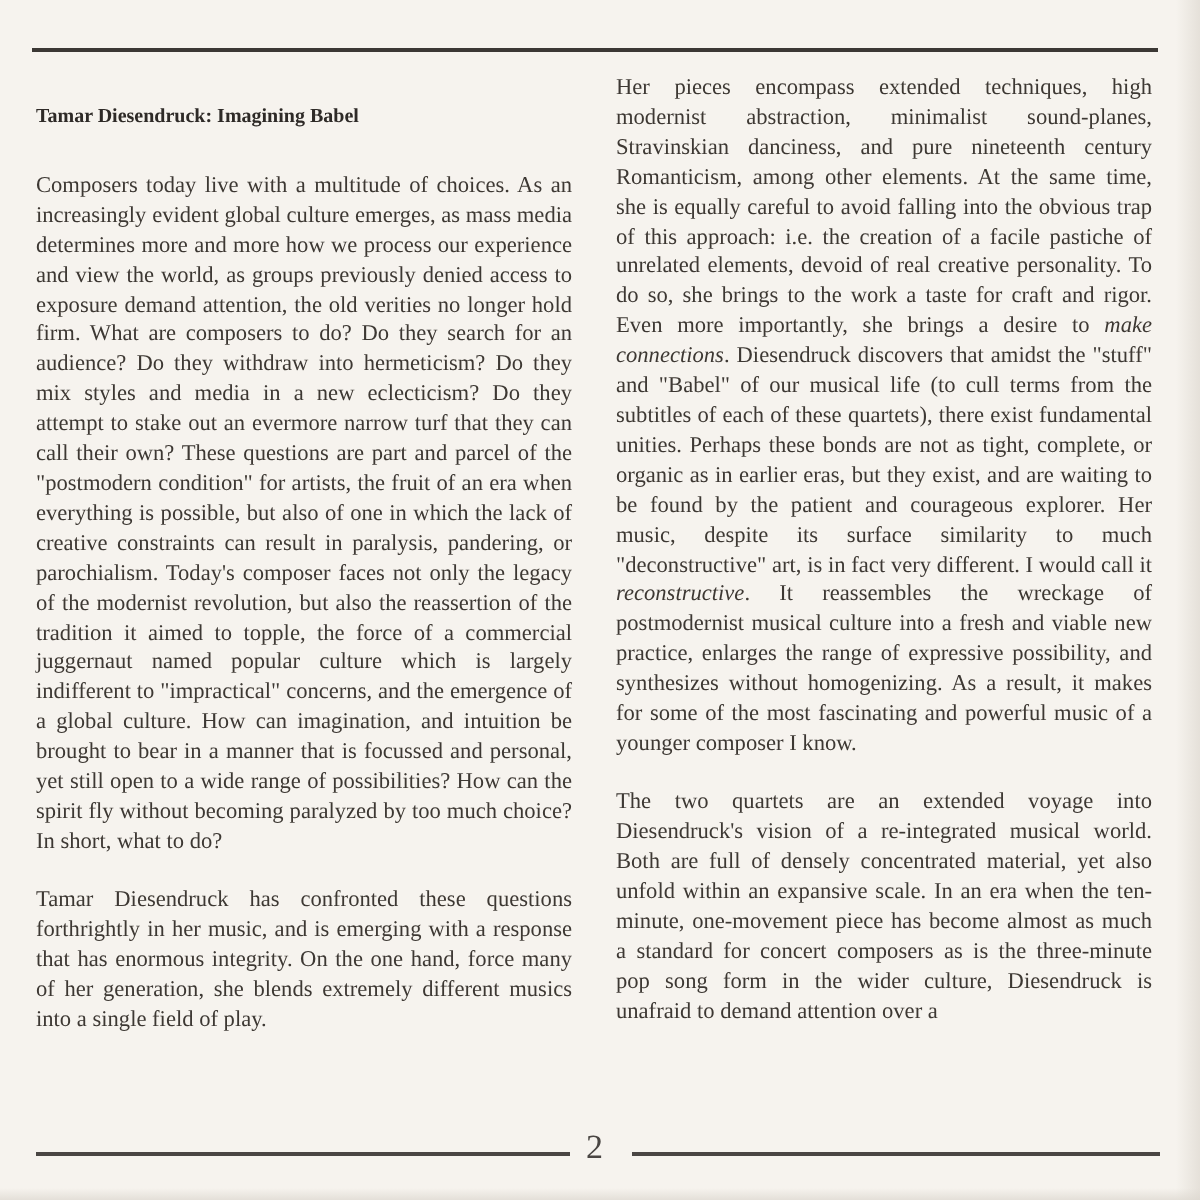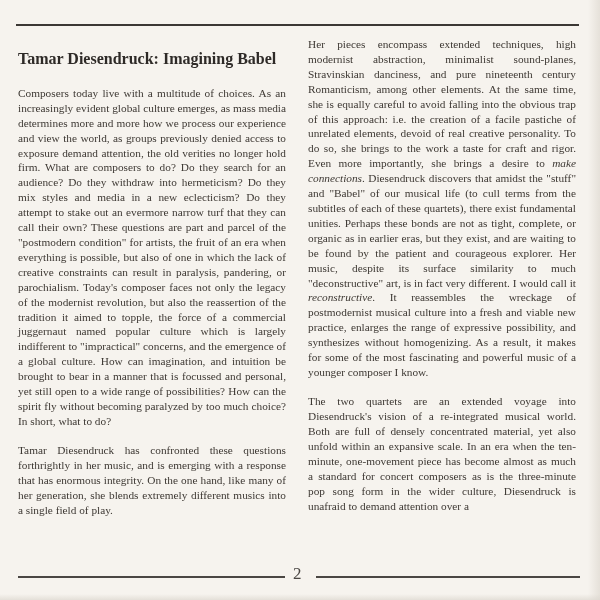--- a/index.html
+++ b/index.html
@@ -30,21 +30,21 @@
       font-family: Liberation Serif, serif;
       font-size: 11.3px;
       line-height: 14.9px;
       text-align: justify;
       color: #3d3833;
     }
     .col-left { left: 18px; }
     .col-right { left: 308px; top: 37px; }
     .heading {
       font-weight: bold;
-      font-size: 16px;
+      font-size: 10px;
       margin: 12px 0 19px 0;
       color: #2e2a27;
       text-align: left;
     }
     .para {
       margin: 0 0 14.5px 0;
     }
     .para em { font-style: italic; }
     .footer {
       position: absolute;
@@ -87,21 +87,21 @@
     }
   </style>
 </head>
 <body>
 
 <div class="top-rule"></div>
 
 <div class="column col-left">
   <div class="heading">Tamar Diesendruck: Imagining Babel</div>
   <p class="para">Composers today live with a multitude of choices. As an increasingly evident global culture emerges, as mass media determines more and more how we process our experience and view the world, as groups previously denied access to exposure demand attention, the old verities no longer hold firm. What are composers to do? Do they search for an audience? Do they withdraw into hermeticism? Do they mix styles and media in a new eclecticism? Do they attempt to stake out an evermore narrow turf that they can call their own? These questions are part and parcel of the "postmodern condition" for artists, the fruit of an era when everything is possible, but also of one in which the lack of creative constraints can result in paralysis, pandering, or parochialism. Today's composer faces not only the legacy of the modernist revolution, but also the reassertion of the tradition it aimed to topple, the force of a commercial juggernaut named popular culture which is largely indifferent to "impractical" concerns, and the emergence of a global culture. How can imagination, and intuition be brought to bear in a manner that is focussed and personal, yet still open to a wide range of possibilities? How can the spirit fly without becoming paralyzed by too much choice? In short, what to do?</p>
-  <p class="para">Tamar Diesendruck has confronted these questions forthrightly in her music, and is emerging with a response that has enormous integrity. On the one hand, like many of her generation, she blends extremely different musics into a single field of play.</p>
+  <p class="para">Tamar Diesendruck has confronted these questions forthrightly in her music, and is emerging with a response that has enormous integrity. On the one hand, force many of her generation, she blends extremely different musics into a single field of play.</p>
 </div>
 
 <div class="column col-right">
   <p class="para"><span>Her pieces encompass extended techniques, high modernist abstraction, minimalist sound-planes, Stravinskian danciness, and pure nineteenth century Romanticism, among other elements. At the same time, she is equally careful to avoid falling into the obvious trap of this approach: i.e. the creation of a facile pastiche of unrelated elements, devoid of real creative personality. To do so, she brings to the work a taste for craft and rigor. Even more importantly, she brings a desire to </span><em>make connections</em><span>. Diesendruck discovers that amidst the "stuff" and "Babel" of our musical life (to cull terms from the subtitles of each of these quartets), there exist fundamental unities. Perhaps these bonds are not as tight, complete, or organic as in earlier eras, but they exist, and are waiting to be found by the patient and courageous explorer.  Her music, despite its surface similarity to much "deconstructive" art, is in fact very different. I would call it </span><em>reconstructive</em><span>.  It reassembles the wreckage of postmodernist musical culture into a fresh and viable new practice, enlarges the range of expressive possibility, and synthesizes without homogenizing. As a result, it makes for some of the most fascinating and powerful music of a younger composer I know.</span></p>
   <p class="para">The two quartets are an extended voyage into Diesendruck's vision of a re-integrated musical world. Both are full of densely concentrated material, yet also unfold within an expansive scale. In an era when the ten-minute, one-movement piece has become almost as much a standard for concert composers as is the three-minute pop song form in the wider culture, Diesendruck is unafraid to demand attention over a</p>
 </div>
 
 <div class="footer">
   <div class="footer-rule left"></div>
   <span class="page-number">2</span>

